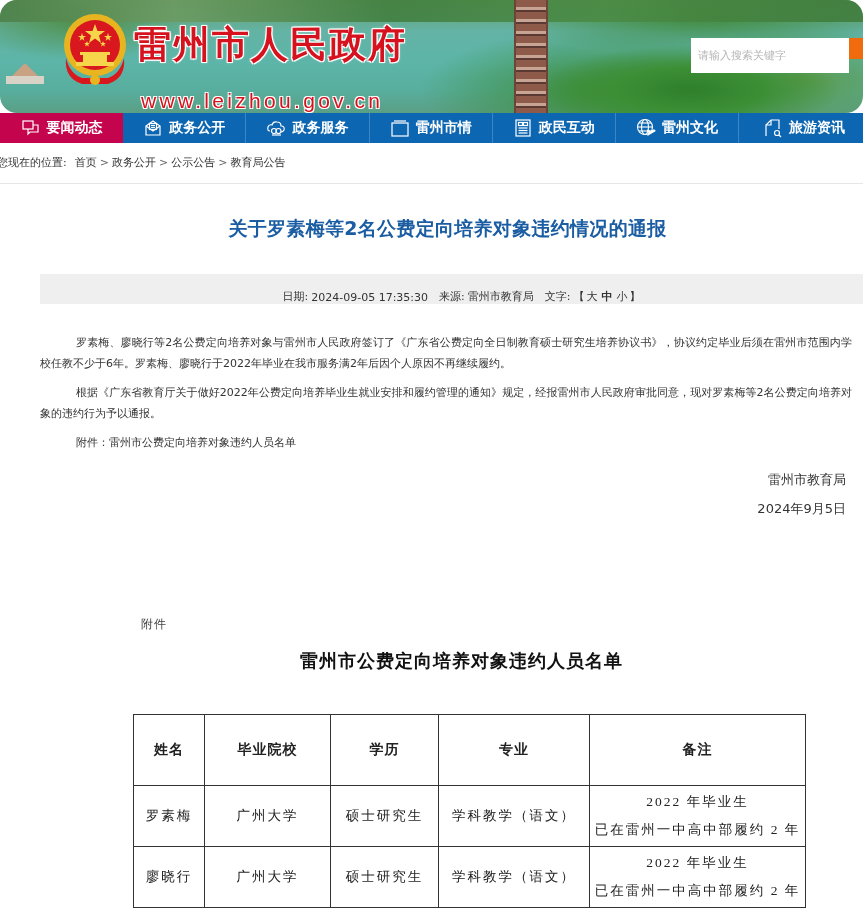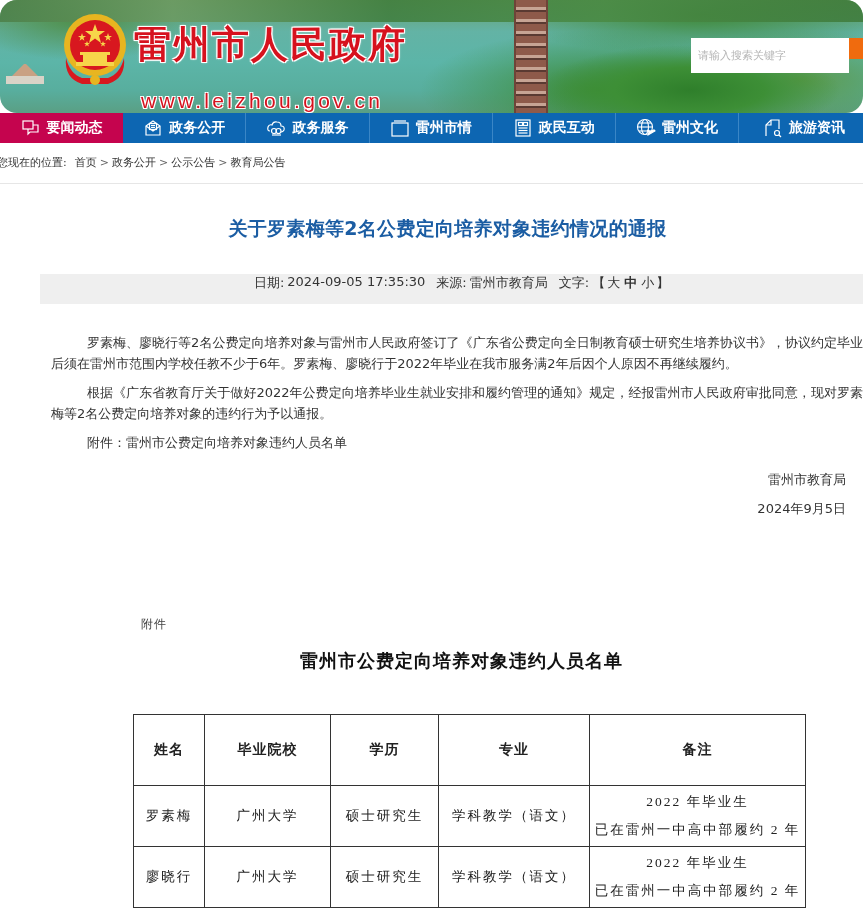--- a/index.html
+++ b/index.html
@@ -86,30 +86,30 @@
   .breadcrumb a { color: #333; text-decoration: none; cursor: pointer; }
   .divider { position: absolute; left: 0; top: 183px; width: 863px; height: 1px; background: #e6e6e6; }
 
   
   .article-title {
     position: absolute; left: 0; top: 216px; width: 895px; text-align: center;
     font-size: 19px; font-weight: bold; color: #1b5da3; letter-spacing: .3px;
   }
   .meta-bar {
     position: absolute; left: 40px; top: 274px; width: 823px; height: 30px; background: #efefef;
-    font-size: 13px; color: #333; display: flex; align-items: flex-start; justify-content: center; padding-left: 20px;
+    font-size: 11px; color: #333; display: flex; align-items: flex-end; justify-content: center; padding-left: 20px;
     white-space: nowrap;
   }
   .meta-bar .lbl { margin-right: 3px; }
   .meta-bar .gap { margin-right: 11px; }
   .meta-bar .sz { cursor: pointer; color: #333; margin: 0 2px; }
   .meta-bar .sz.mid { font-weight: bold; }
 
   .content {
-    position: absolute; left: 51px; top: 332px; width: 812px; font-size: 13px; color: #333; line-height: 21px;
+    position: absolute; left: 40px; top: 332px; width: 812px; font-size: 11px; color: #333; line-height: 21px;
   }
   .content p { text-indent: 36px; margin-bottom: 8px; text-align: justify; }
   .sign { position: absolute; right: 17px; font-size: 13px; color: #333; text-align: right; }
 
   
   .att-label { position: absolute; left: 141px; top: 616px; font-family: "DejaVu Serif", serif; font-size: 12px; color: #444; letter-spacing: 1px; }
   .att-title {
     position: absolute; left: 0; top: 649px; width: 863px; text-align: center;
     font-family: "DejaVu Serif", "Liberation Serif", serif; font-weight: bold; font-size: 18px; color: #111; letter-spacing: 1px;
     padding-left: 60px;

